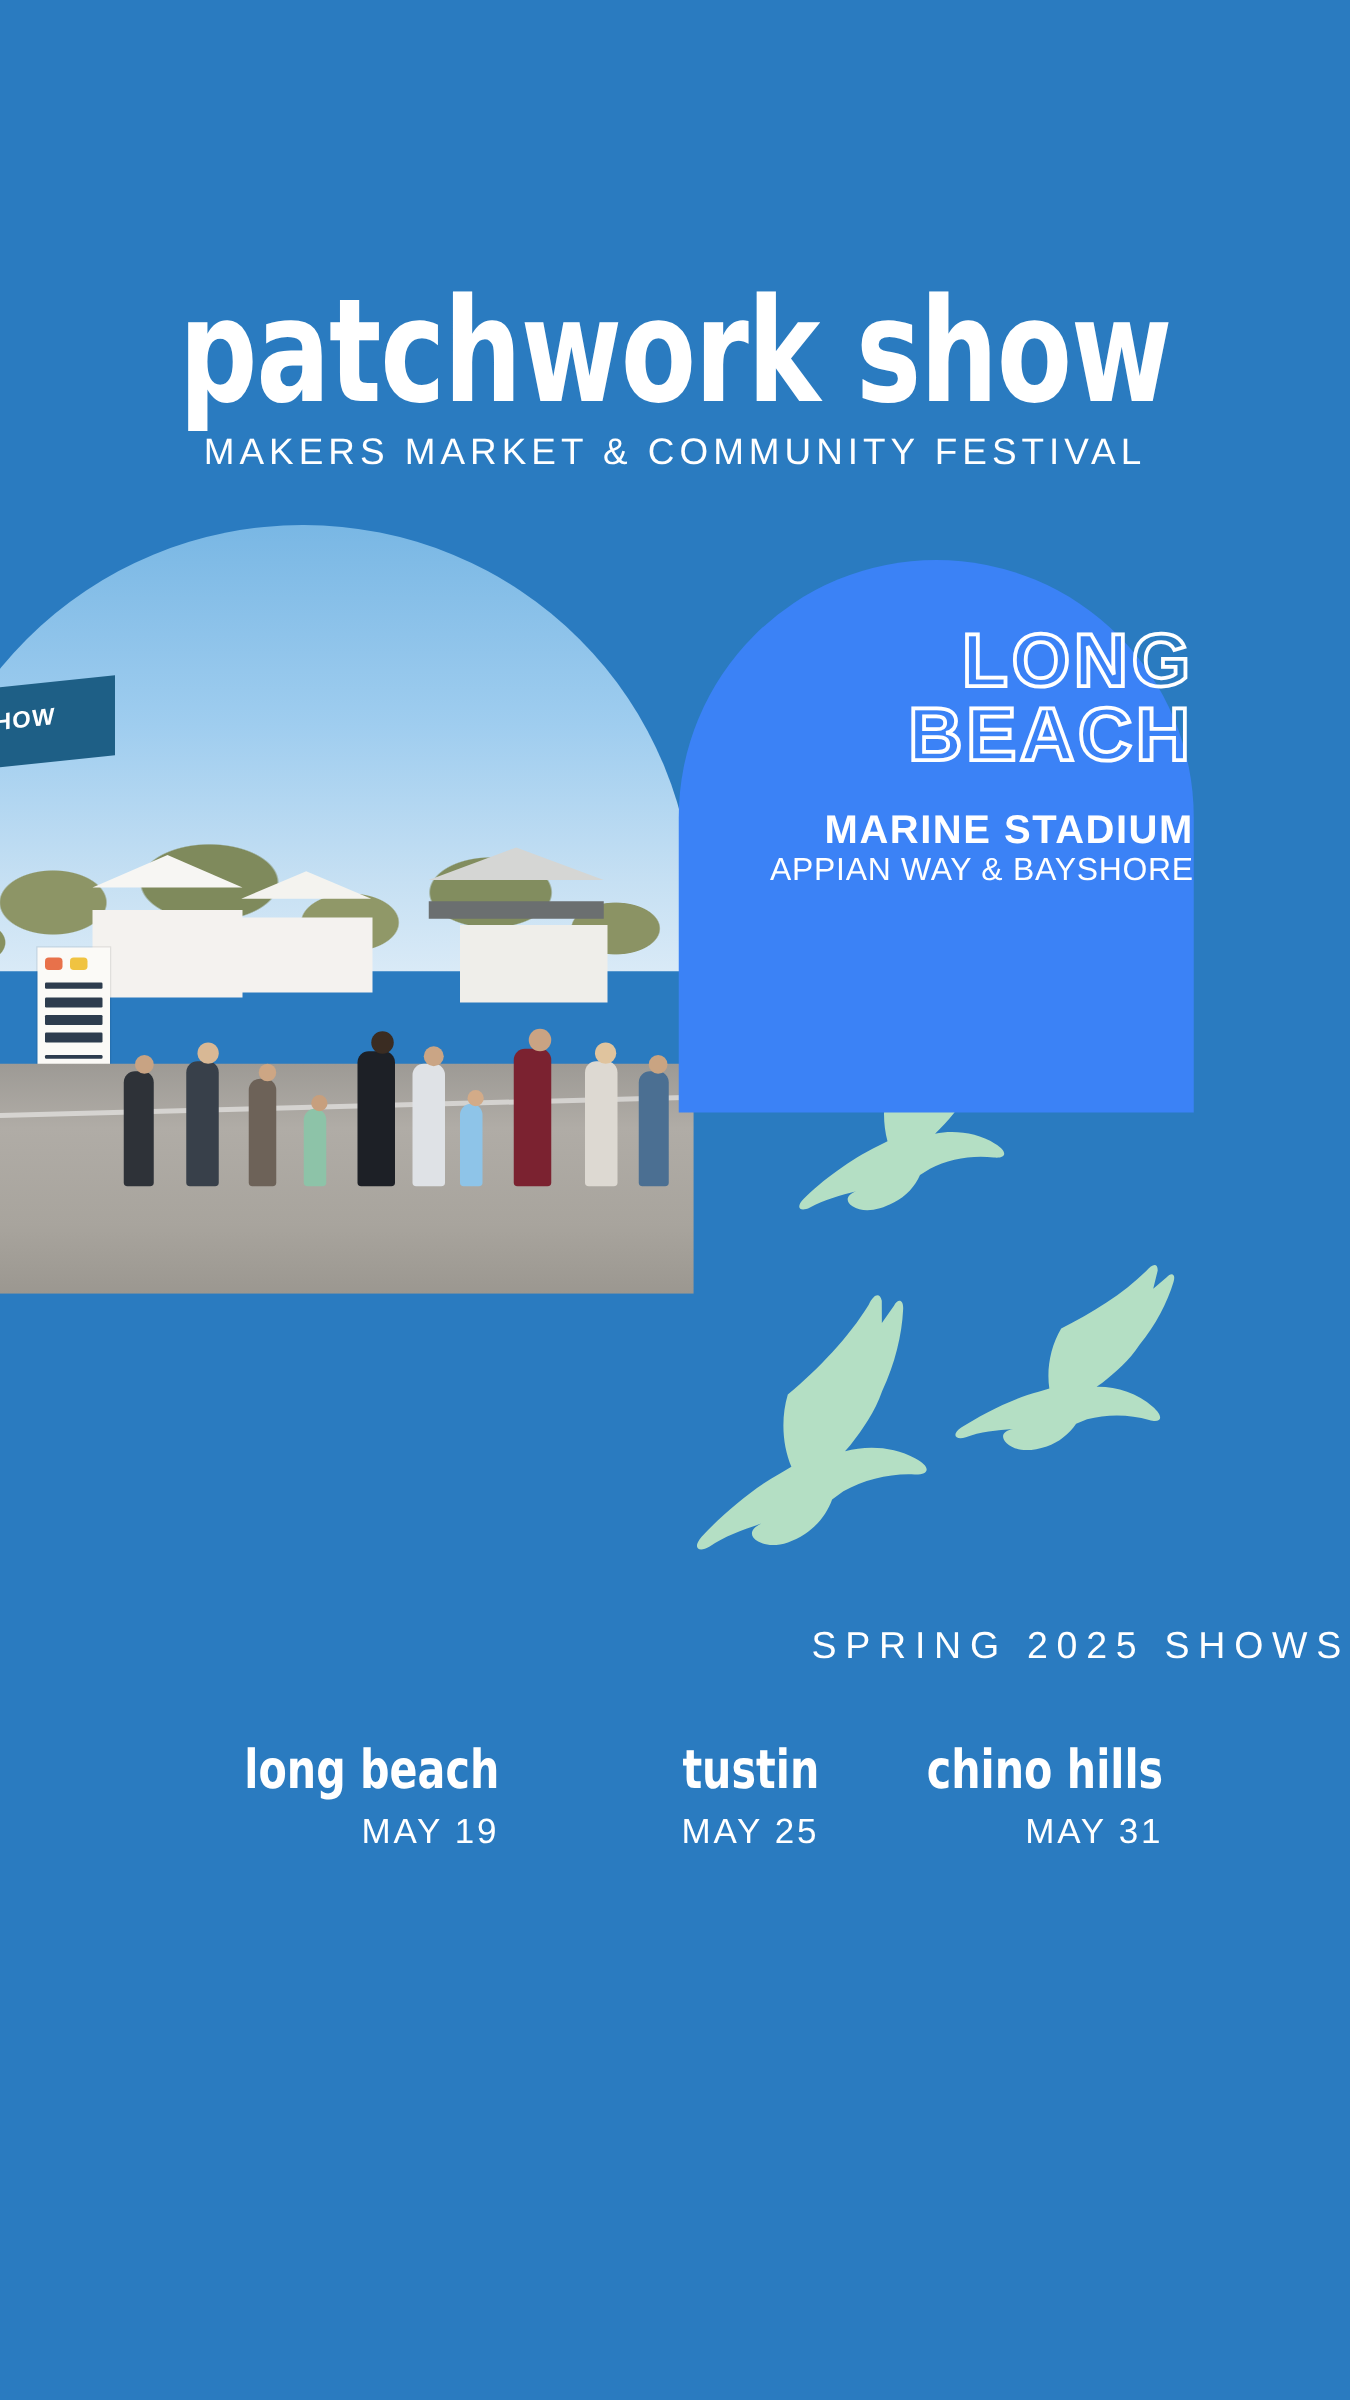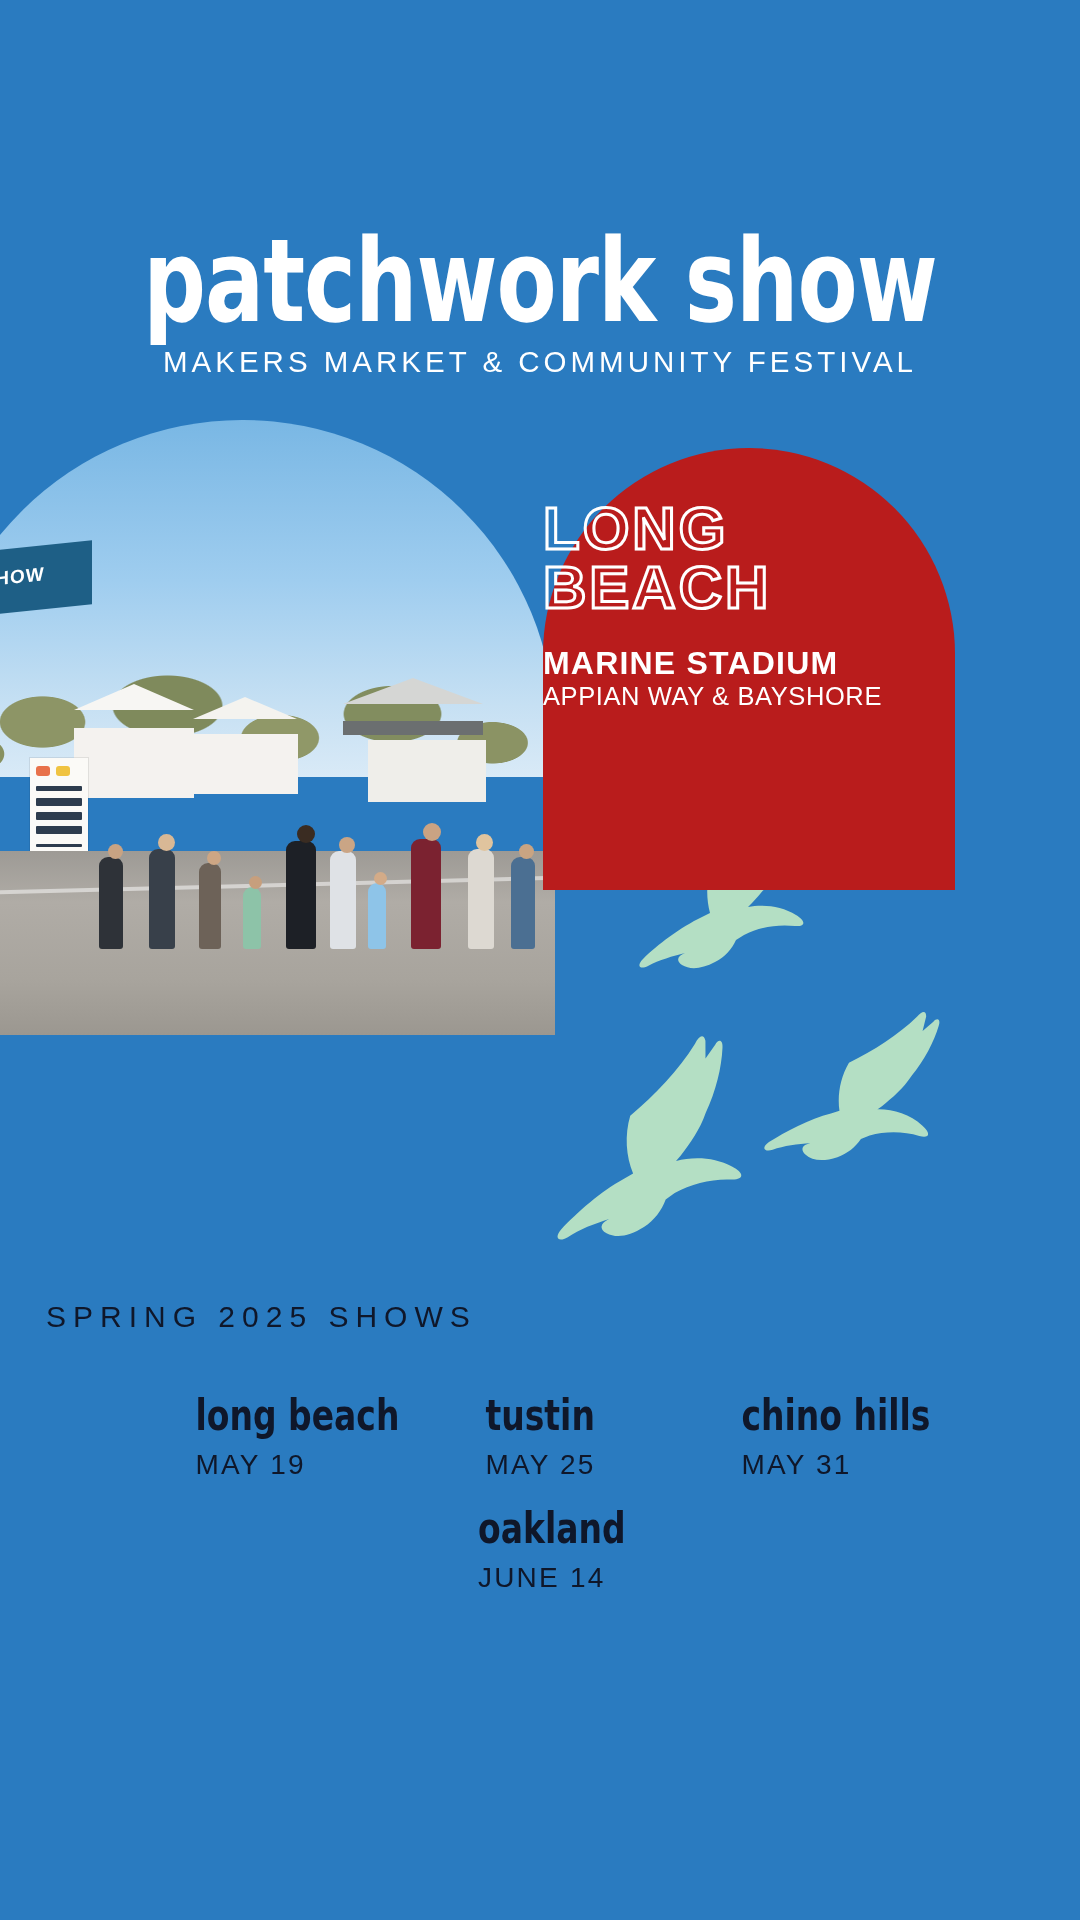--- a/index.html
+++ b/index.html
@@ -100,24 +100,24 @@
   }
   .blue-tent .bt2{
     position:absolute;left:6px;top:18px;color:#fff;font-size:19px;font-weight:700;letter-spacing:1px;
   }
 
   
   .teal-panel{
     position:absolute;
     left:543px;top:448px;
     width:412px;height:442px;
-    background:#b91c1c;
+    background:#3b82f6;
     border-radius:206px 206px 0 0;
     z-index:30;
-    text-align:left;
+    text-align:right;
     color:#ffffff;
   }
   .city-name{
     margin-top:52px;
     font-family:"Liberation Sans", sans-serif;
     font-weight:700;
     font-size:60px;
     line-height:0.98;
     letter-spacing:3px;
     color:transparent;
@@ -144,21 +144,21 @@
     line-height:1.2;
     letter-spacing:.4px;
     font-weight:400;
   }
 
   
   .birds{position:absolute;left:610px;top:770px;width:400px;height:530px;z-index:20;}
   .birds svg{width:100%;height:100%;overflow:visible;}
 
   
-  .shows{position:absolute;left:0;right:0;top:1300px;z-index:40;text-align:left;color:#0f172a;padding-left:46px;}
+  .shows{position:absolute;left:0;right:0;top:1300px;z-index:40;text-align:right;color:#ffffff;padding-left:46px;}
   .shows-head{
     font-size:30px;letter-spacing:7px;font-weight:400;
   }
   .row{display:flex;justify-content:center;align-items:flex-start;}
   .row-1{margin-top:56px;gap:86px;}
   .row-2{margin-top:22px;gap:86px;}
   .show-item{min-width:170px;}
   .show-city{
     font-family:"DejaVu Sans", sans-serif;
     font-weight:700;
@@ -326,21 +326,17 @@
         <div class="show-city">tustin</div>
         <div class="show-date">MAY 25</div>
       </div>
       <div class="show-item">
         <div class="show-city">chino hills</div>
         <div class="show-date">MAY 31</div>
       </div>
     </div>
 
     <div class="row row-2">
-      <div class="show-item">
-        <div class="show-city">oakland</div>
-        <div class="show-date">JUNE 14</div>
-      </div>
     </div>
 
   </div>
 
 </div>
 
 </body></html>

